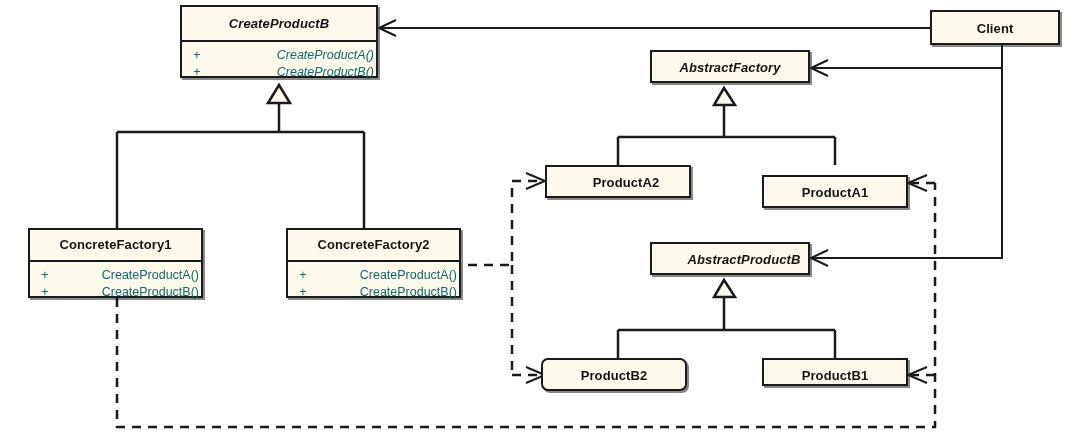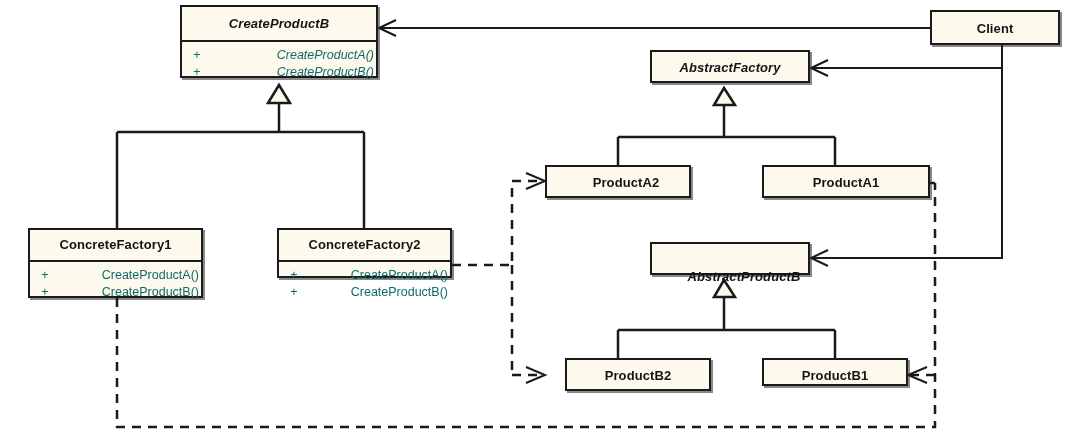--- a/index.html
+++ b/index.html
@@ -160,21 +160,21 @@
         <span class="vis">+</span>
         <span class="sig">CreateProductA()</span>
       </div>
       <div class="uml-member">
         <span class="vis">+</span>
         <span class="sig">CreateProductB()</span>
       </div>
     </div>
   </div>
 
-  <div class="uml-class" style="left: 277px; top: 228px; width: 175px; height: 50px;">
+  <div class="uml-class" style="left: 286px; top: 228px; width: 175px; height: 70px;">
     <div class="uml-name" style="height: 30px; line-height: 20px; padding: 5px 4px; box-sizing: border-box;">ConcreteFactory2</div>
     <div class="uml-divider"></div>
     <div class="uml-members">
       <div class="uml-member">
         <span class="vis">+</span>
         <span class="sig">CreateProductA()</span>
       </div>
       <div class="uml-member">
         <span class="vis">+</span>
         <span class="sig">CreateProductB()</span>
@@ -187,29 +187,29 @@
   </div>
 
   <div class="uml-class" style="left: 650px; top: 50px; width: 160px; height: 33px;">
     <div class="uml-name abstract" style="height: 31px; line-height: 21px; padding: 5px 4px; box-sizing: border-box;">AbstractFactory</div>
   </div>
 
   <div class="uml-class" style="left: 545px; top: 165px; width: 146px; height: 33px; padding-left: 16px;">
     <div class="uml-name" style="height: 31px; line-height: 21px; padding: 5px 4px; box-sizing: border-box;">ProductA2</div>
   </div>
 
-  <div class="uml-class" style="left: 762px; top: 165px; width: 168px; height: 33px;">
+  <div class="uml-class" style="left: 762px; top: 175px; width: 146px; height: 33px;">
     <div class="uml-name" style="height: 31px; line-height: 21px; padding: 5px 4px; box-sizing: border-box;">ProductA1</div>
   </div>
 
   <div class="uml-class" style="left: 650px; top: 242px; width: 160px; height: 33px;">
-    <div class="uml-name abstract" style="height: 31px; line-height: 21px; padding: 22px 4px; box-sizing: border-box; margin-left: 28px;">AbstractProductB</div>
-  </div>
-
-  <div class="uml-class" style="left: 565px; top: 358px; width: 146px; height: 33px;">
+    <div class="uml-name abstract" style="height: 31px; line-height: 21px; padding: 5px 4px; box-sizing: border-box; margin-left: 28px;">AbstractProductB</div>
+  </div>
+
+  <div class="uml-class" style="left: 541px; top: 358px; width: 146px; height: 33px; border-radius: 7px;">
     <div class="uml-name" style="height: 31px; line-height: 21px; padding: 5px 4px; box-sizing: border-box;">ProductB2</div>
   </div>
 
   <div class="uml-class" style="left: 762px; top: 358px; width: 146px; height: 28px;">
     <div class="uml-name" style="height: 31px; line-height: 21px; padding: 5px 4px; box-sizing: border-box;">ProductB1</div>
   </div>
 
 </div>
 
 </body></html>

